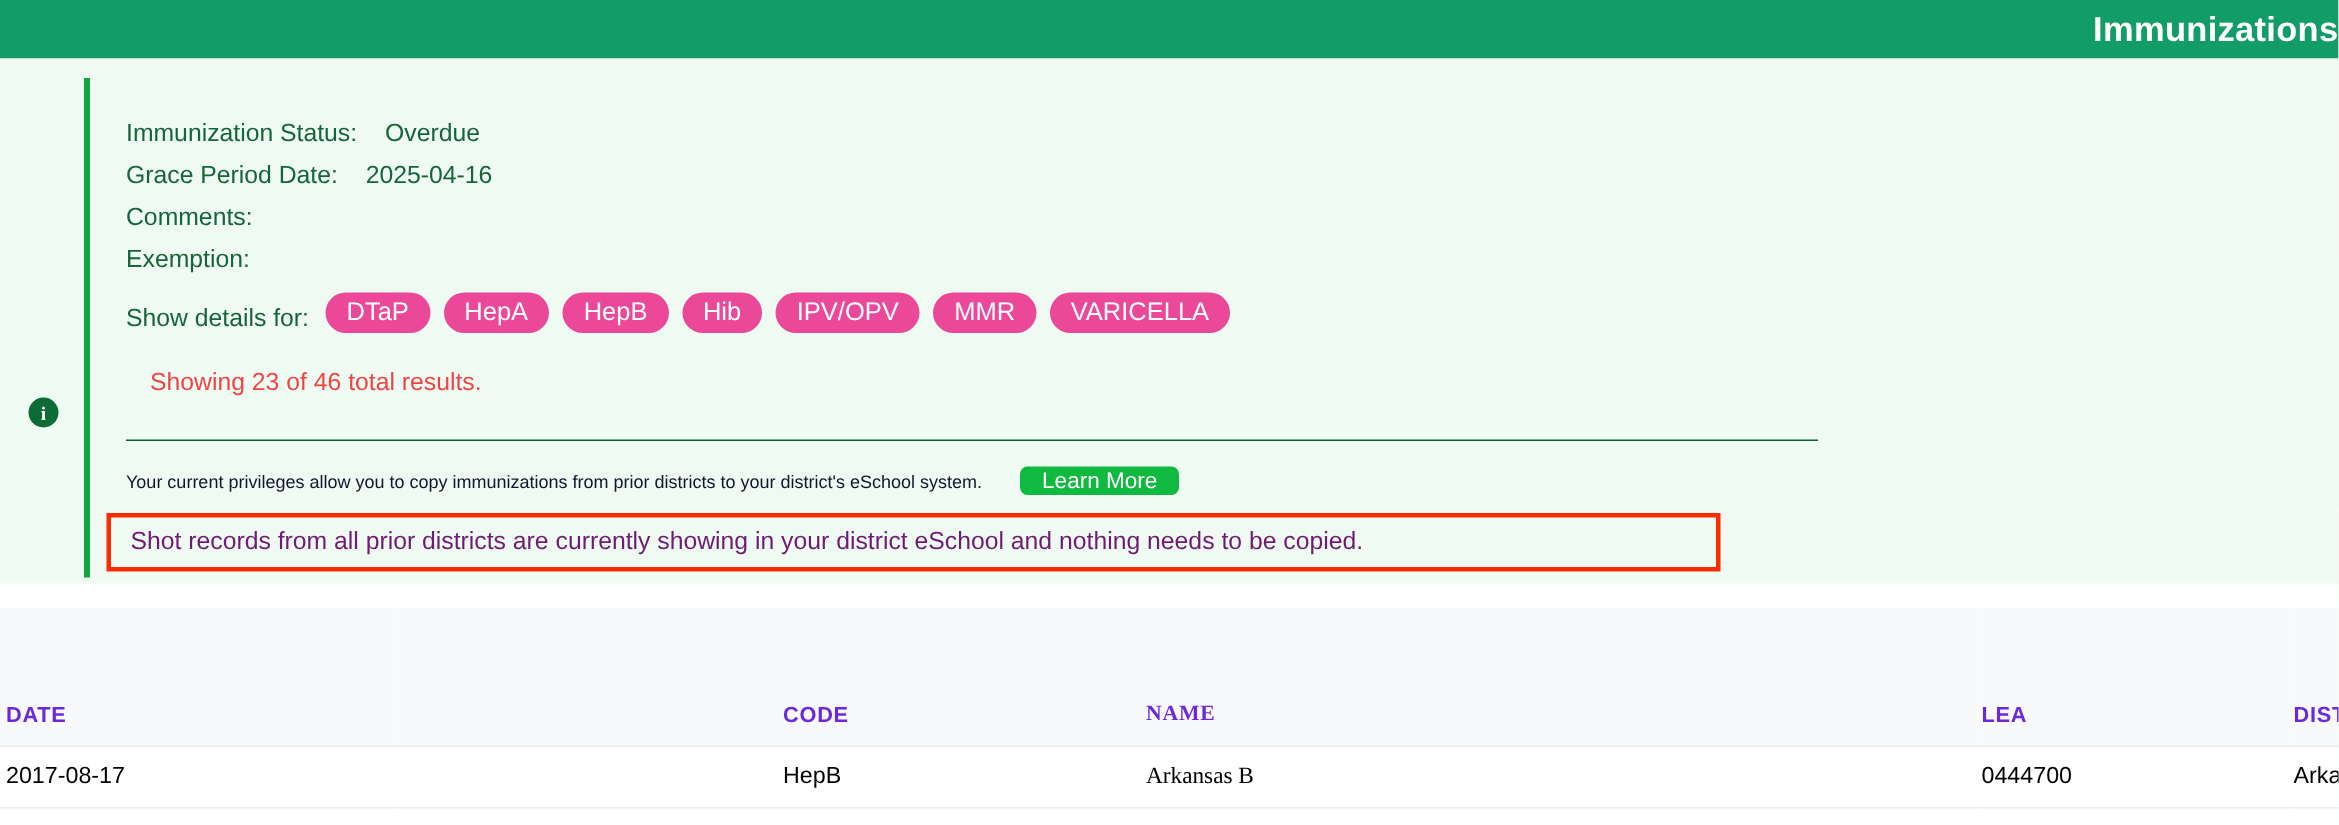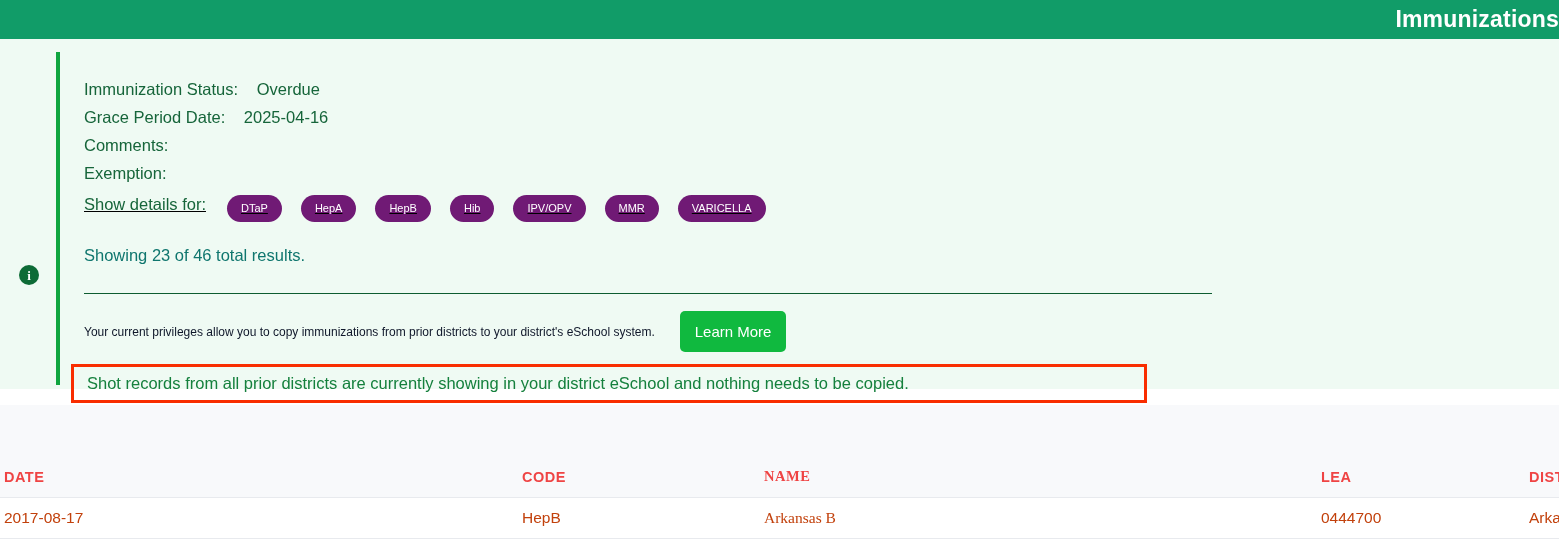--- a/index.html
+++ b/index.html
@@ -78,47 +78,47 @@
     padding-top: 20px;
     color: #16653a;
     font-size: 16.5px;
     line-height: 28px;
   }
   .status-line .label { }
   .status-line .value { margin-left: 14px; }
 
   .show-details-row {
     display: flex;
-    align-items: flex-start;
+    align-items: flex-end;
     margin-top: 8px;
-    gap: 19px;
-    text-decoration: underline;
+    gap: 9px;
   }
   .show-details-label {
     color: #16653a;
     font-size: 16.5px;
     margin-right: 2px;
   }
   .pill {
-    background: #701a75;
+    background: #ec4899;
     color: #ffffff;
     border: none;
     border-radius: 14px;
     padding: 5px 14px 6px 14px;
-    font-size: 11px;
+    font-size: 17px;
     font-family: "Liberation Sans", sans-serif;
     cursor: pointer;
     line-height: 16px;
     white-space: nowrap;
   }
 
   .showing-results {
-    color: #0f766e;
+    color: #ef4444;
     font-size: 16.5px;
     margin-top: 24px;
+    margin-left: 16px;
   }
 
   .divider {
     margin-top: 28px;
     width: 1128px;
     height: 1px;
     background: #0d5c30;
   }
 
   .privilege-row {
@@ -129,68 +129,68 @@
   .privilege-text {
     color: #0f172a;
     font-size: 12px;
   }
   .learn-more-btn {
     margin-left: 25px;
     background: #10b93f;
     color: #ffffff;
     border: none;
     border-radius: 5px;
-    padding: 12px 15px;
+    padding: 1px 15px;
     font-size: 15px;
     font-family: "Liberation Sans", sans-serif;
     cursor: pointer;
     line-height: 17px;
   }
 
   .highlight-box {
     margin-top: 12px;
     margin-left: -13px;
     width: 1057px;
     border: 3px solid #f92d00;
     padding: 5px 0 6px 13px;
     box-sizing: content-box;
   }
   .highlight-text {
-    color: #15803d;
+    color: #701a75;
     font-size: 16.5px;
     line-height: 22px;
   }
 
   
   .table-wrap {
     position: absolute;
     left: 0;
     top: 405px;
     width: 1559px;
   }
   table.imm-table {
     border-collapse: collapse;
     width: 1559px;
     table-layout: fixed;
   }
   table.imm-table thead th {
     background: #f8f9fb;
-    color: #ef4444;
+    color: #6d28d9;
     font-size: 14.5px;
     font-weight: bold;
     text-align: left;
     letter-spacing: 0.5px;
     vertical-align: bottom;
     padding: 0 0 12px 0;
     height: 80px;
     border-bottom: 1px solid #e8eaee;
   }
   table.imm-table tbody td {
     background: #ffffff;
-    color: #c2410c;
+    color: #000000;
     font-size: 15.5px;
     padding: 11px 0 11px 0;
     border-bottom: 1px solid #e8eaee;
     white-space: nowrap;
     overflow: hidden;
   }
   .c-date   { width: 259px; padding-left: 4px !important; }
   .c-code   { width: 242px; padding-left: 259px !important; }
   .c-name   { width: 557px; padding-left: 0px !important; font-family: Liberation Serif, serif; }
   .c-lea    { width: 208px; padding-left: 0px !important; }

